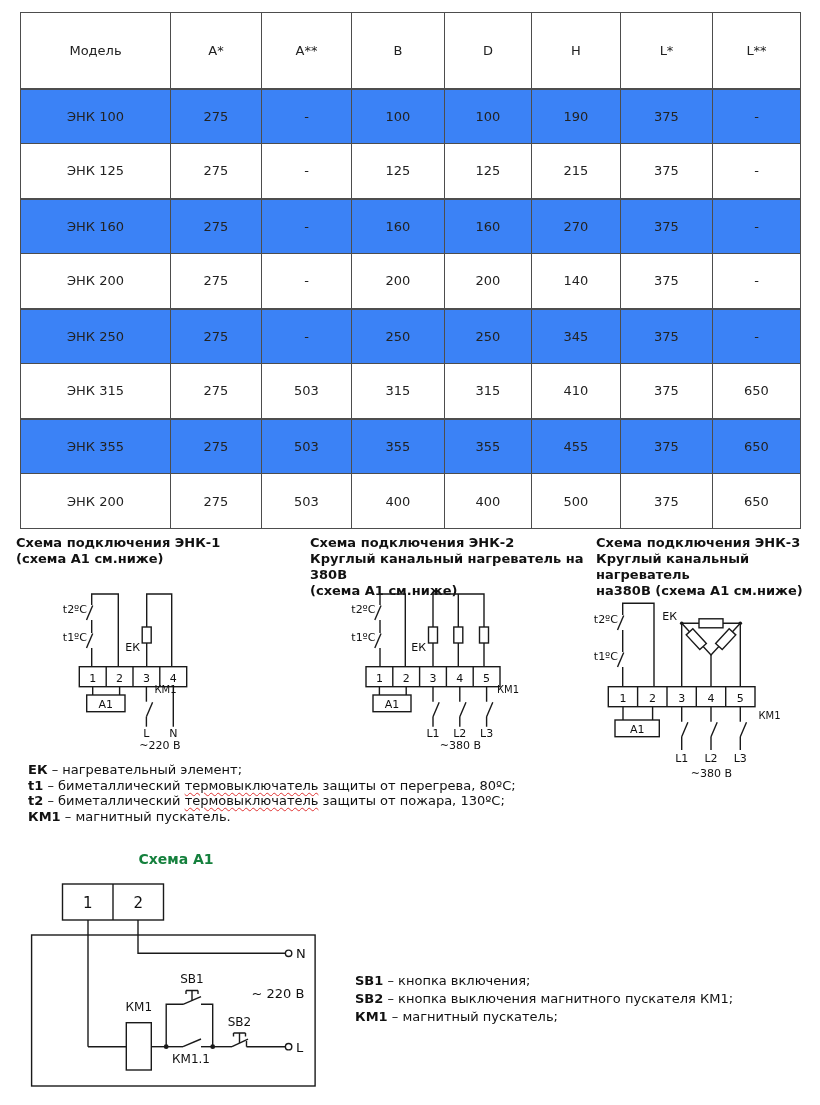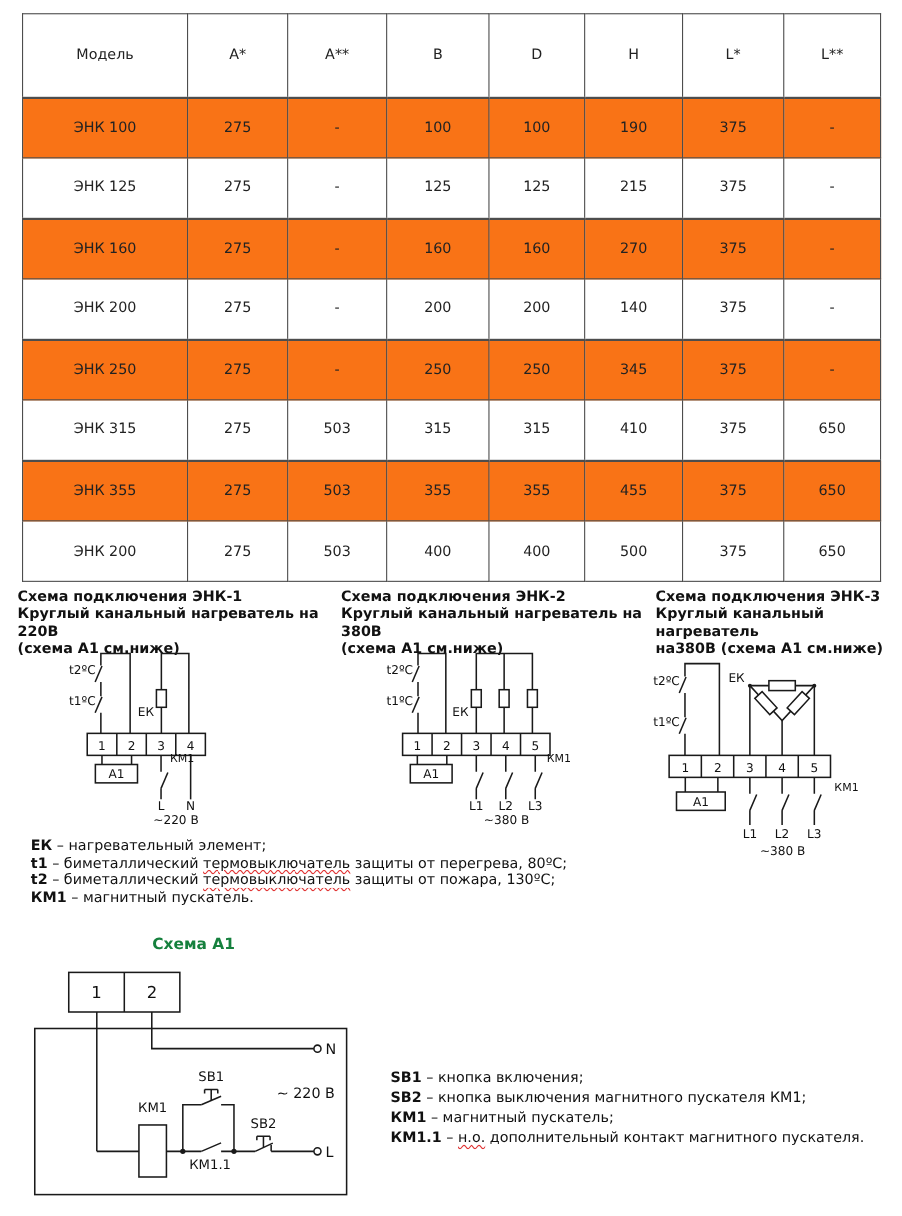--- a/index.html
+++ b/index.html
@@ -7,21 +7,21 @@
         font-family:"DejaVu Sans","Liberation Sans",sans-serif;color:#1a1a1a;}
 
   
   #spec{position:absolute;left:20px;top:12px;width:780px;border-collapse:collapse;
         table-layout:fixed;font-size:13px;color:#222;}
   #spec th,#spec td{border:1px solid #4d4d4d;text-align:center;vertical-align:middle;
         font-weight:normal;padding:0;}
   #spec tr.hdr{height:76px;}
   #spec tr.hdr th{border-bottom:2px solid #4d4d4d;}
   #spec tr.r{height:55px;}
-  #spec tr.stripe{background:#f97316;}
+  #spec tr.stripe{background:#3b82f6;}
   #spec tr.stripe td{border-top:2px solid #4d4d4d;}
 
   
   .dt{position:absolute;top:535px;text-align:left;font-weight:bold;font-size:13px;
       line-height:16px;color:#111;}
 
   
   svg.sch{position:absolute;overflow:visible;}
   svg.sch line,svg.sch path,svg.sch rect{stroke:#1a1a1a;stroke-width:1.4;fill:none;}
   svg.sch rect.box{fill:#fff;}
@@ -150,21 +150,20 @@
       <td>400</td>
       <td>500</td>
       <td>375</td>
       <td>650</td>
     </tr>
   </tbody>
     </table>
 
   <div class="dt" style="left:16px;width:282px">
     <div>Схема подключения ЭНК-1</div>
-    <div>Круглый канальный нагреватель на 220В</div>
     <div>(схема А1 см.ниже)</div>
   </div>
   <div class="dt" style="left:310px;width:290px">
     <div>Схема подключения ЭНК-2</div>
     <div>Круглый канальный нагреватель на 380В</div>
     <div>(схема А1 см.ниже)</div>
   </div>
   <div class="dt" style="left:596px;width:222px">
     <div>Схема подключения ЭНК-3</div>
     <div>Круглый канальный нагреватель</div>
@@ -352,16 +351,15 @@
     <text x="172" y="108" class="f12" text-anchor="middle">SB1</text>
     <text x="219.5" y="150.5" class="f12" text-anchor="middle">SB2</text>
     <text x="171" y="187.5" class="f12" text-anchor="middle">КМ1.1</text>
     <text x="258" y="123" class="f13" text-anchor="middle">~ 220 В</text>
   </svg>
 
   <div class="legend wide" style="left:355px;top:961px">
     <div><b>SB1</b> <span>– кнопка включения;</span><span class="wavy"></span><span></span></div>
     <div><b>SB2</b> <span>– кнопка выключения магнитного пускателя КМ1;</span><span class="wavy"></span><span></span></div>
     <div><b>КМ1</b> <span>– магнитный пускатель;</span><span class="wavy"></span><span></span></div>
-    <div><b>КМ1.1</b> <span>– </span><span class="wavy">н.о.</span><span> дополнительный контакт магнитного пускателя.</span></div>
   </div>
 
 </div>
 
 </body></html>

